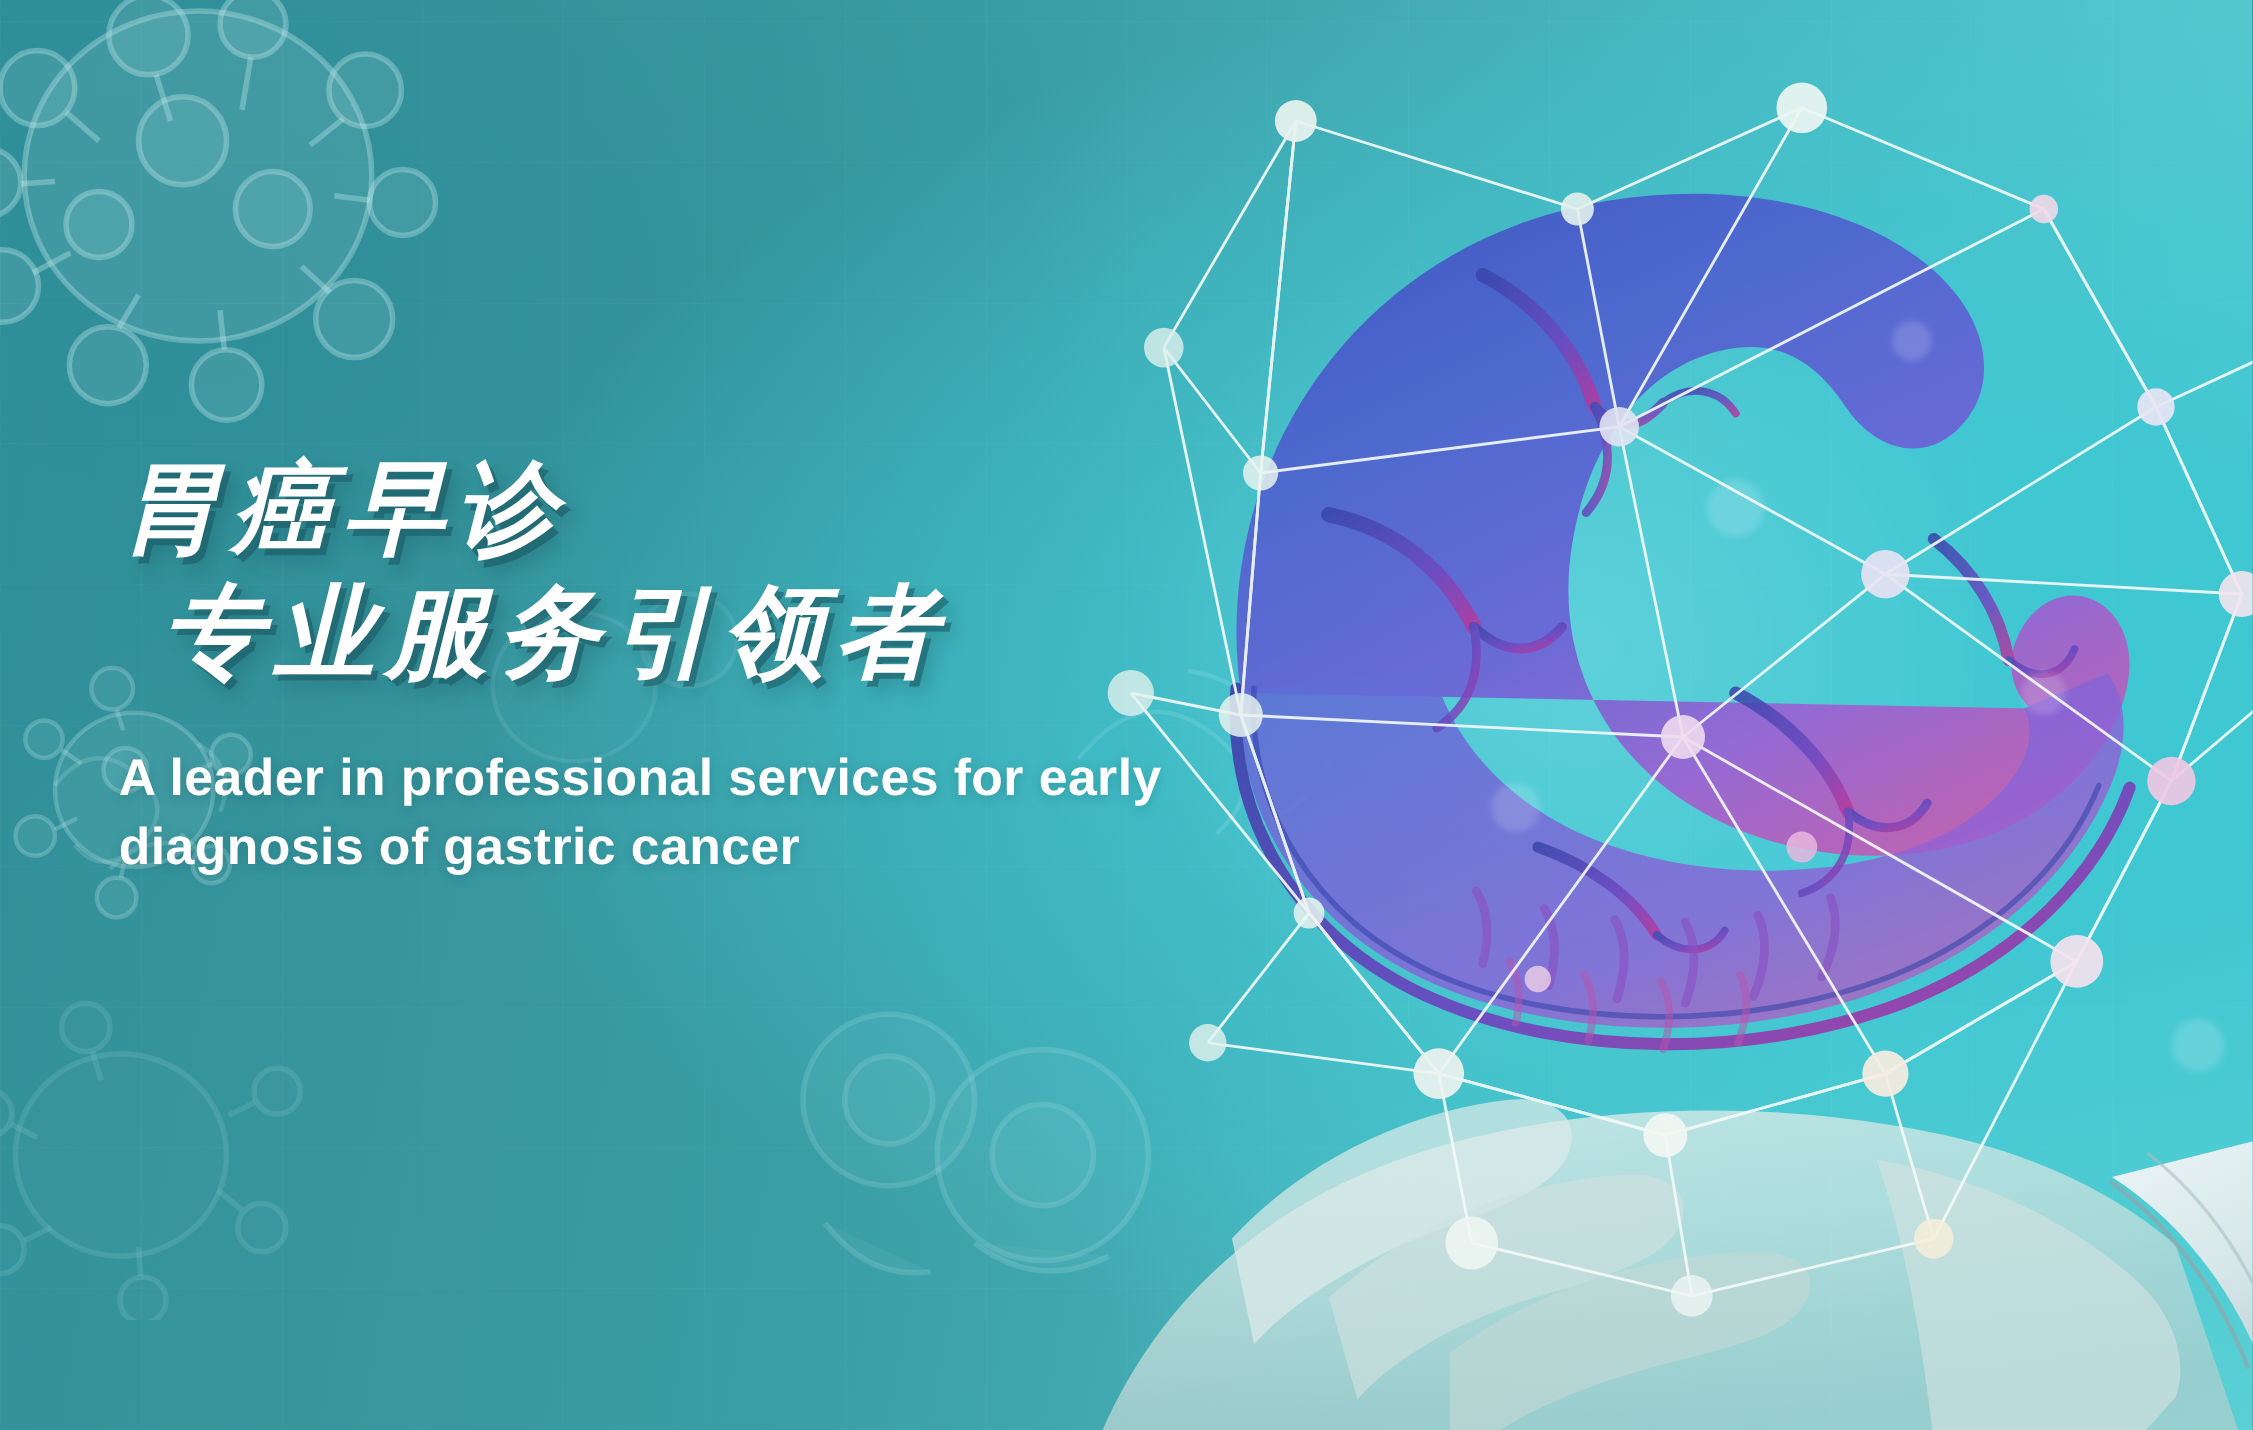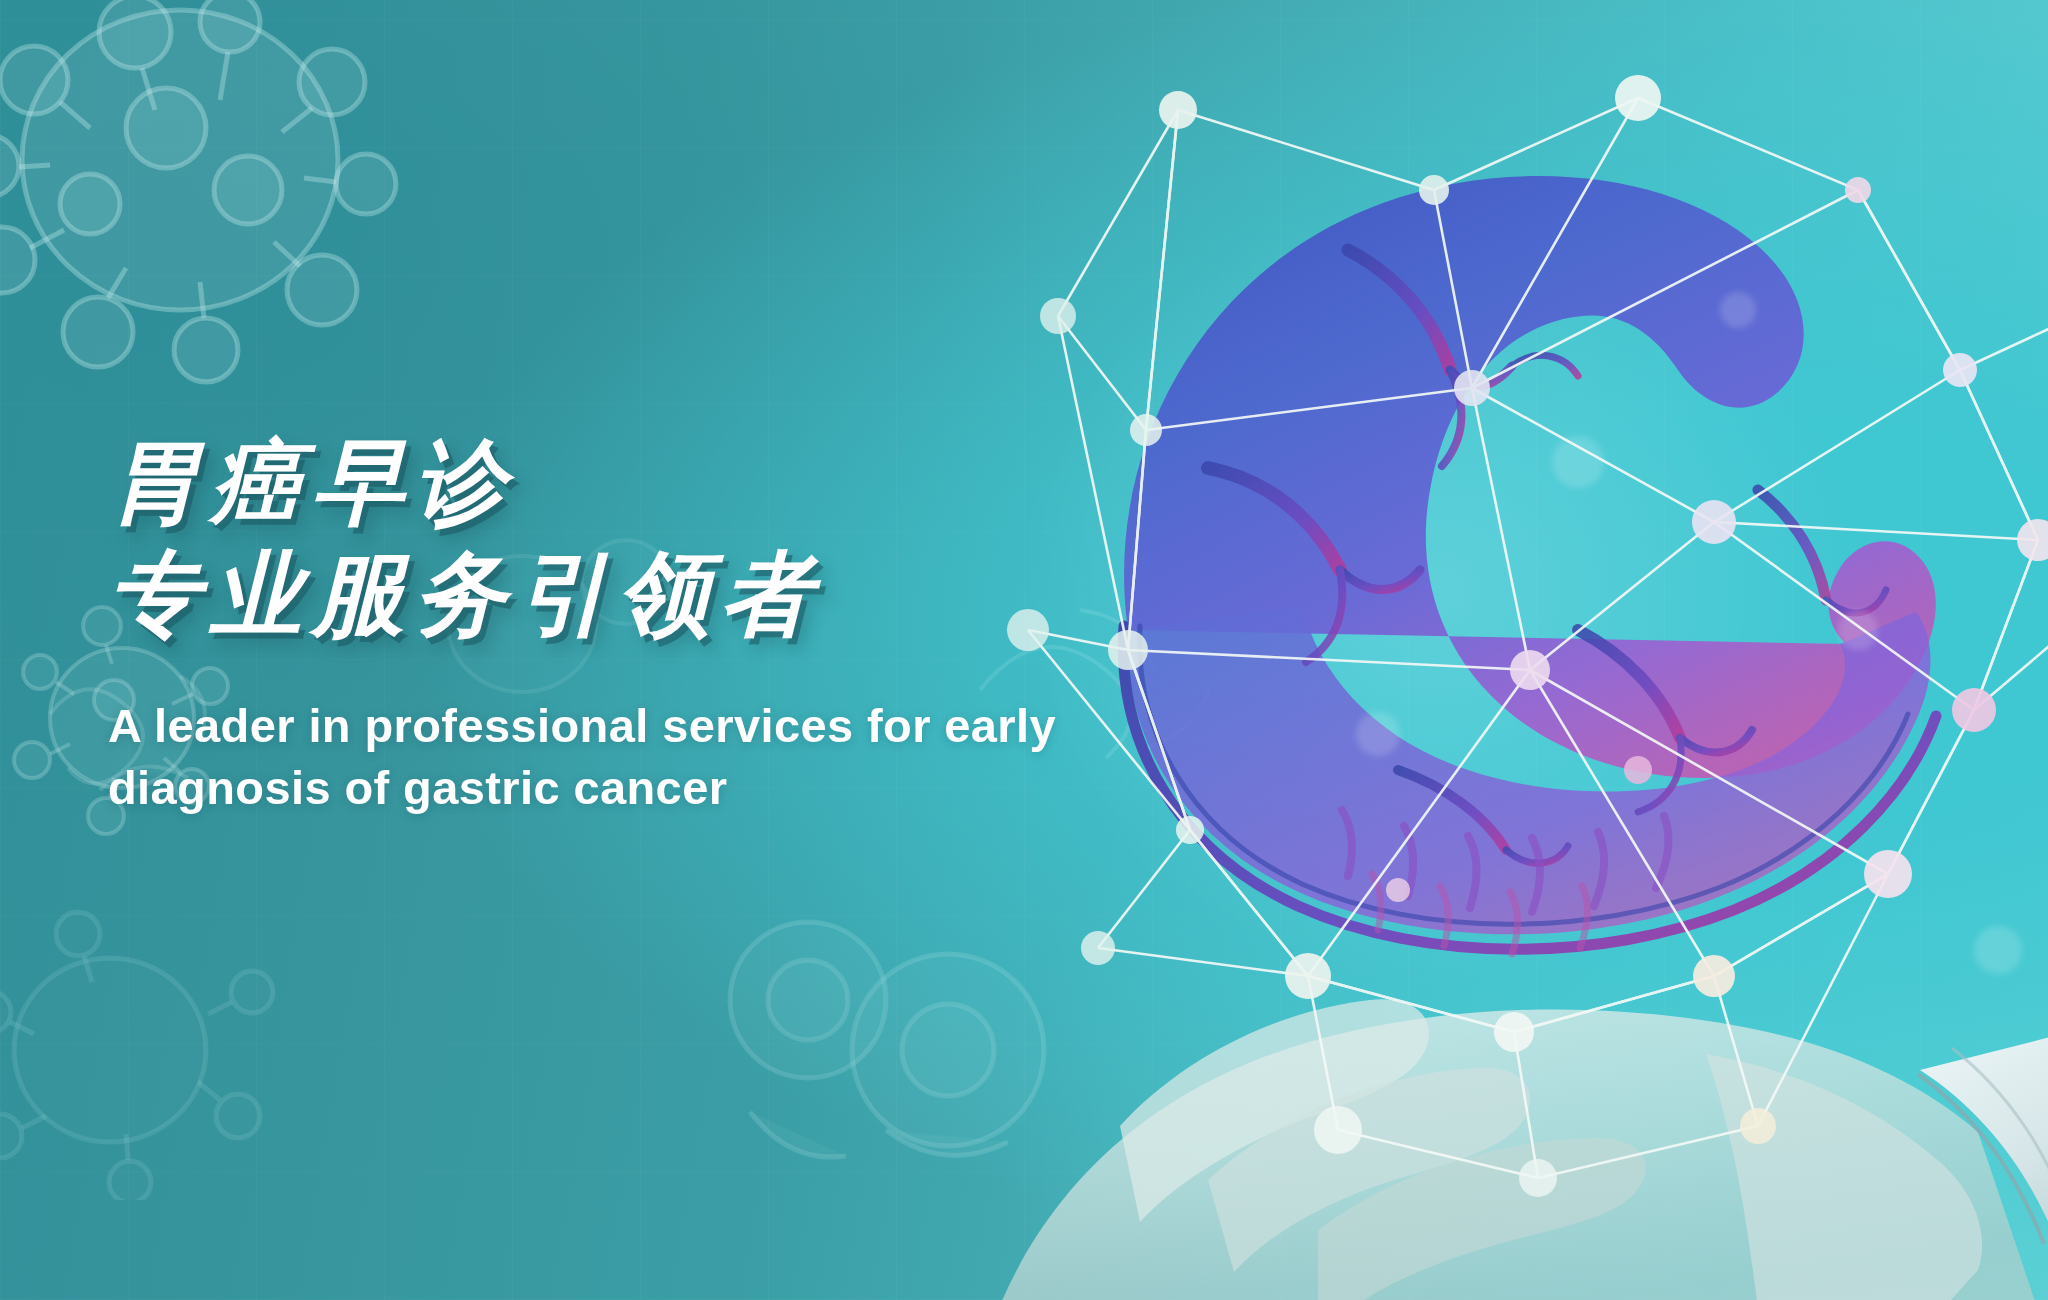--- a/index.html
+++ b/index.html
@@ -26,36 +26,36 @@
     pointer-events:none;
   }
 
   
   .microbes{position:absolute;inset:0;pointer-events:none;opacity:.9;}
   .microbes svg{position:absolute;}
 
   
   .copy{
     position:absolute;
-    left:108px;top:434px;
+    left:108px;top:415px;
     width:1020px;
   }
   .headline{
     color:#ffffff;
     font-size:92px;
     line-height:1.06;
     font-weight:bold;
     font-style:italic;
     letter-spacing:10px;
     white-space:nowrap;
     text-shadow:
       5px 6px 0 rgba(26,86,96,0.55),
       9px 11px 16px rgba(14,58,66,0.28);
   }
-  .headline .l2{display:block;margin-top:14px;}
+  .headline .l2{display:block;margin-top:14px;margin-left:39px;}
 
   .subtitle{
     margin-top:52px;
     color:#ffffff;
     font-size:47px;
     line-height:1.32;
     font-weight:700;
     letter-spacing:.4px;
     max-width:1000px;
     text-shadow:0 2px 10px rgba(16,70,78,0.25);

